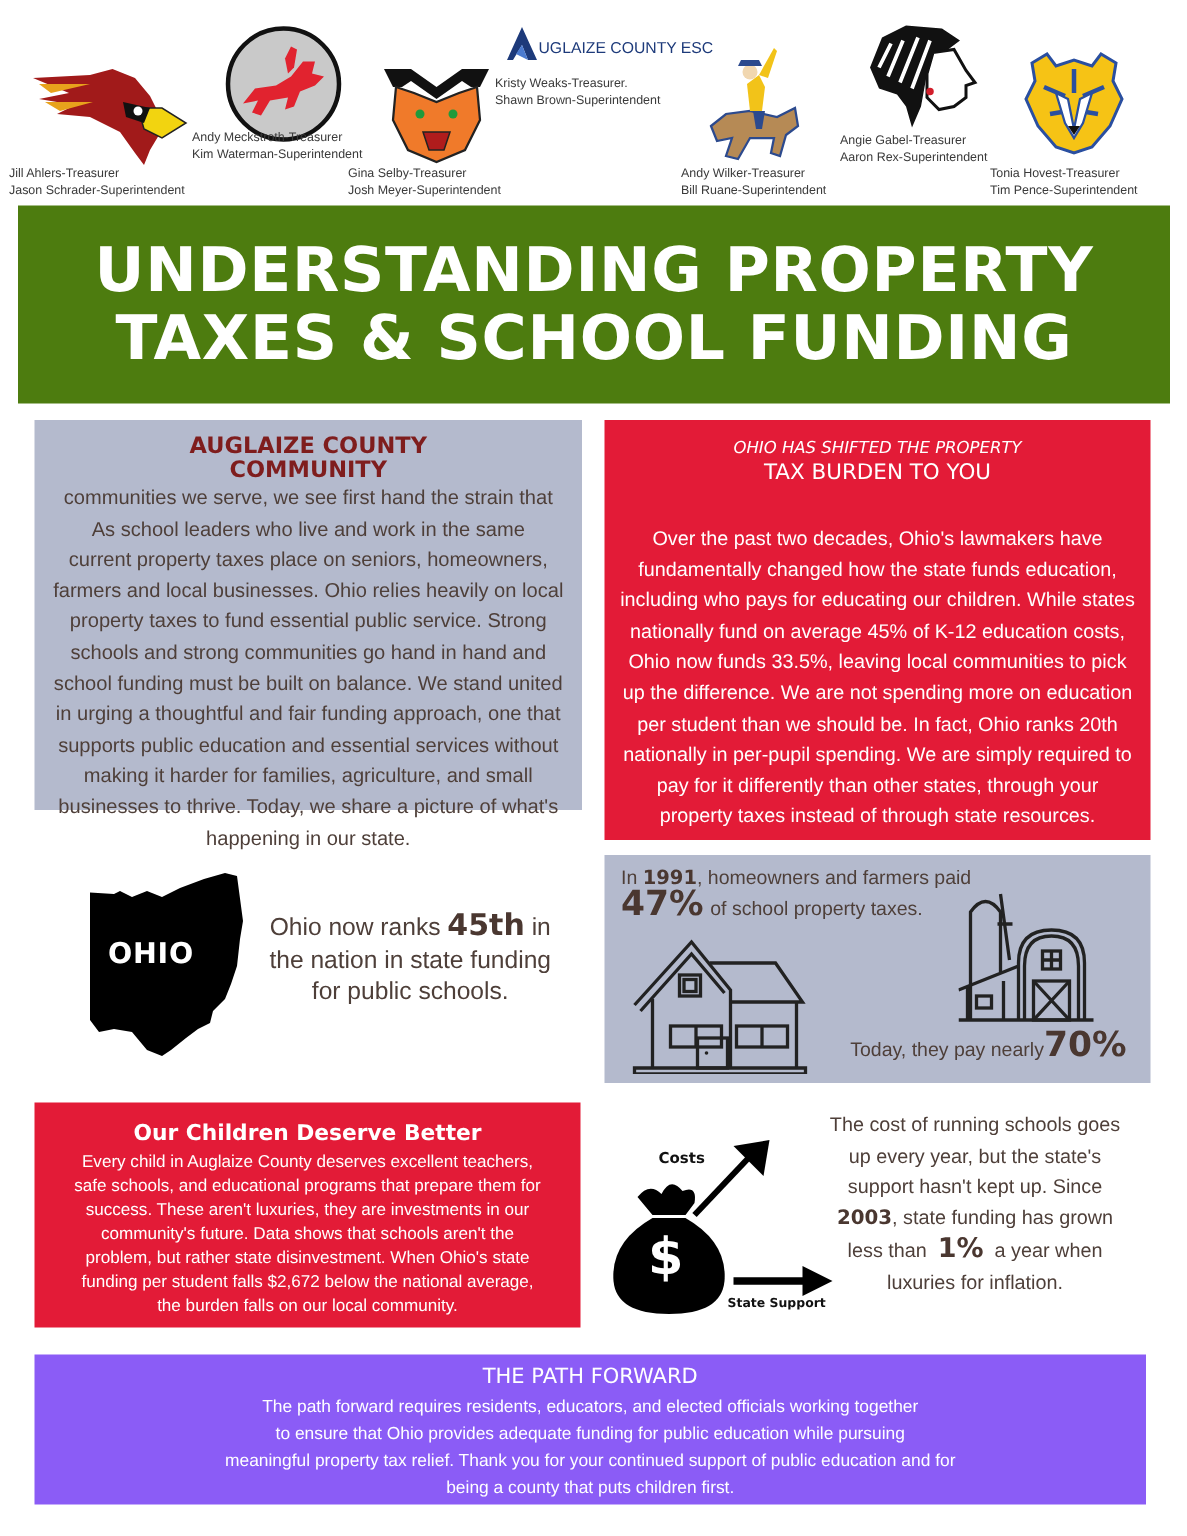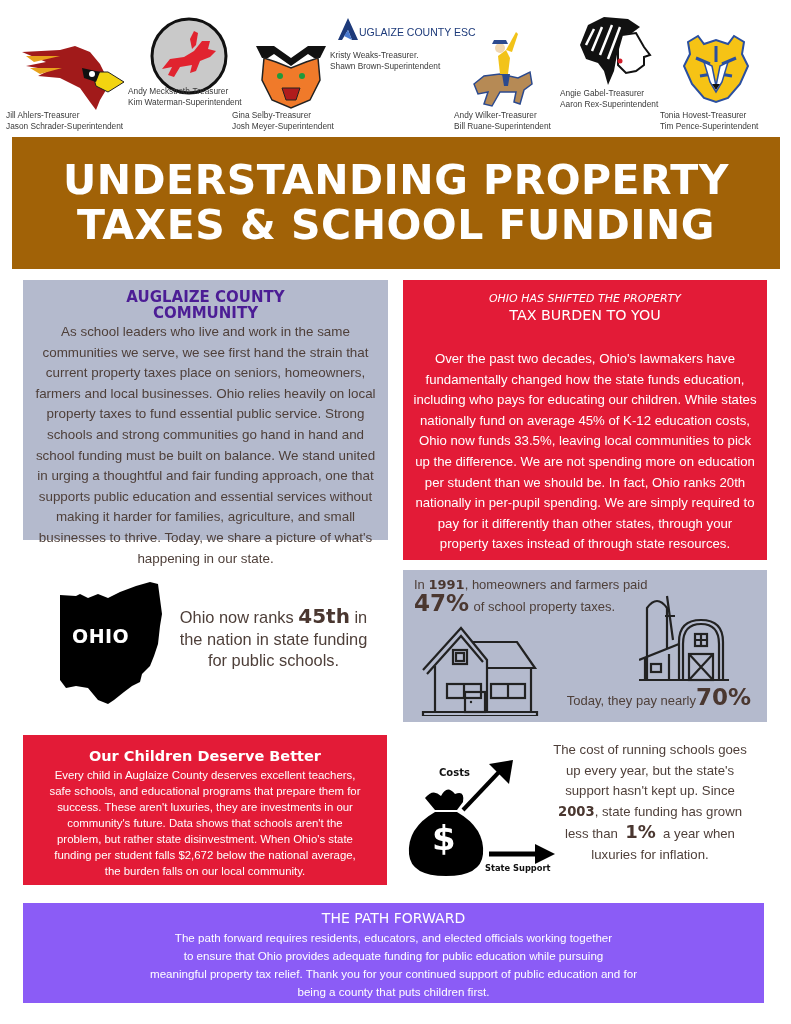--- a/index.html
+++ b/index.html
@@ -3,29 +3,29 @@
   <meta charset="utf-8">
   <style>
     * { box-sizing: border-box; margin: 0; padding: 0; }
     html, body { width: 791px; height: 1024px; background: #ffffff; overflow: hidden; }
     body { position: relative; font-family: "Liberation Sans", sans-serif; color: #4a3b35; }
 
     .logo-group { position: absolute; text-align: left; font-size: 8.3px; line-height: 11px; color: #3a3a3a; }
     .logo-group .names { white-space: nowrap; }
     .logo-art { position: absolute; }
 
-    .banner { position: absolute; left: 12px; top: 137px; width: 768px; height: 132px; background: #a16207; display: flex; flex-direction: column; align-items: center; justify-content: center; }
+    .banner { position: absolute; left: 12px; top: 137px; width: 768px; height: 132px; background: #4d7c0f; display: flex; flex-direction: column; align-items: center; justify-content: center; }
     .banner-line { color: #fff; font-family: "DejaVu Sans", sans-serif; font-weight: bold; font-size: 41px; line-height: 45px; letter-spacing: 0.5px; text-align: center; }
 
     .box { position: absolute; text-align: center; }
     .box-grey { background: #b4bacd; }
     .box-red { background: #e31b37; color: #fff; }
     .box-navy { background: #8b5cf6; color: #fff; }
 
-    .h-brown { font-family: "DejaVu Sans", sans-serif; font-weight: bold; color: #4c1d95; font-size: 15px; line-height: 16px; }
+    .h-brown { font-family: "DejaVu Sans", sans-serif; font-weight: bold; color: #7f1d1d; font-size: 15px; line-height: 16px; }
     .body-brown { color: #4e3f39; font-size: 13.4px; line-height: 20.6px; }
     .h-white { font-family: "DejaVu Sans", sans-serif; font-weight: bold; color: #fff; }
     .body-white { color: #fff; }
 
     .strong-brown { font-family: "DejaVu Sans", sans-serif; font-weight: bold; color: #4a3730; }
   </style>
 </head>
 <body>
 
 <div>
@@ -114,22 +114,22 @@
 
 <div class="banner">
   <div class="banner-line">UNDERSTANDING PROPERTY</div>
   <div class="banner-line">TAXES &amp; SCHOOL FUNDING</div>
 </div>
 
 <div class="box box-grey" style="left:23px;top:280px;width:365px;height:260px;padding-top:9px;">
   <div class="h-brown">AUGLAIZE COUNTY</div>
   <div class="h-brown">COMMUNITY</div>
   <div class="body-brown" style="margin-top:1px;">
+    <div>communities we serve, we see first hand the strain that</div>
     <div>As school leaders who live and work in the same</div>
-    <div>communities we serve, we see first hand the strain that</div>
     <div>current property taxes place on seniors, homeowners,</div>
     <div>farmers and local businesses. Ohio relies heavily on local</div>
     <div>property taxes to fund essential public service. Strong</div>
     <div>schools and strong communities go hand in hand and</div>
     <div>school funding must be built on balance. We stand united</div>
     <div>in urging a thoughtful and fair funding approach, one that</div>
     <div>supports public education and essential services without</div>
     <div>making it harder for families, agriculture, and small</div>
     <div>businesses to thrive. Today, we share a picture of what's</div>
     <div>happening in our state.</div>

